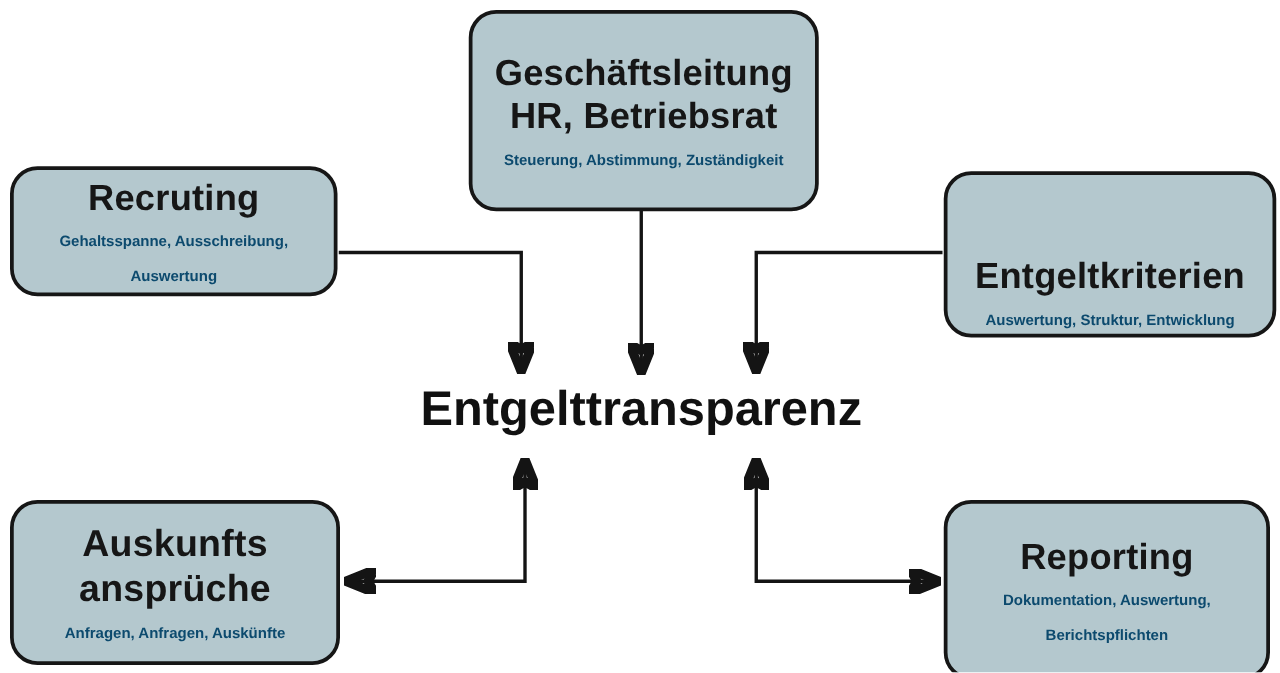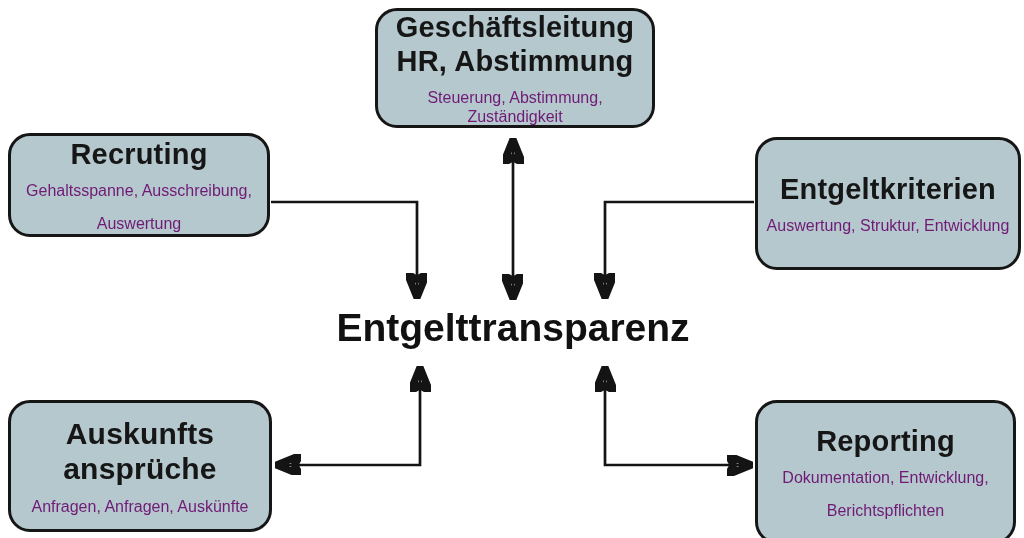--- a/index.html
+++ b/index.html
@@ -30,41 +30,41 @@
   }
   .node-title {
     font-weight: bold;
     font-size: 29px;
     line-height: 1.18;
     color: #161616;
     letter-spacing: 0.2px;
   }
   .node-title.two-line { font-size: 30px; }
   .node-subtitle {
-    font-weight: normal;
-    font-size: 16px;
-    color: #701a75;
+    font-weight: bold;
+    font-size: 12px;
+    color: #0c4a6e;
     line-height: 1.2;
   }
   .sub-line { margin-top: 13px; }
   .node-subtitle .sub-line:first-child { margin-top: 10px; }
   .center-title {
     position: absolute;
     left: 0;
     top: 306px;
     width: 1026px;
     text-align: center;
     font-weight: bold;
     font-size: 39px;
     color: #111111;
   }
   
-  #node-management      { left: 375px; top: 8px;   width: 280px; height: 120px; }
+  #node-management      { left: 375px; top: 8px;   width: 280px; height: 161px; }
   #node-recruting       { left: 8px;   top: 133px; width: 262px; height: 104px; }
-  #node-entgeltkriterien{ left: 755px; top: 137px; width: 266px; height: 133px; }
+  #node-entgeltkriterien{ left: 755px; top: 137px; width: 266px; height: 133px; justify-content: flex-end; }
   #node-auskunft        { left: 8px;   top: 400px; width: 264px; height: 132px; }
   #node-reporting       { left: 755px; top: 400px; width: 261px; height: 144px; }
   .arrows {
     position: absolute;
     left: 0; top: 0;
     width: 1024px; height: 538px;
     pointer-events: none;
   }
   .arrows path {
     fill: none;
@@ -89,21 +89,21 @@
     <path d="M513,140 L513,298" marker-start="url(#headStart)" marker-end="url(#headEnd)"></path>
     <path d="M271,202 L417,202 L417,297" marker-end="url(#headEnd)"></path>
     <path d="M754,202 L605,202 L605,297" marker-end="url(#headEnd)"></path>
     <path d="M420,368 L420,465 L277,465" marker-start="url(#headStart)" marker-end="url(#headEnd)"></path>
     <path d="M605,368 L605,465 L751,465" marker-start="url(#headStart)" marker-end="url(#headEnd)"></path>
   </svg>
 
   <div class="node" id="node-management">
     <div class="node-title">
       <div>Geschäftsleitung</div>
-      <div>HR, Abstimmung</div>
+      <div>HR, Betriebsrat</div>
     </div>
     <div class="node-subtitle">
       <div class="sub-line">Steuerung, Abstimmung, Zuständigkeit</div>
     </div>
   </div>
 
   <div class="node" id="node-recruting">
     <div class="node-title">
       <div>Recruting</div>
     </div>
@@ -132,18 +132,18 @@
     <div class="node-subtitle">
       <div class="sub-line">Anfragen, Anfragen, Auskünfte</div>
     </div>
   </div>
 
   <div class="node" id="node-reporting">
     <div class="node-title">
       <div>Reporting</div>
     </div>
     <div class="node-subtitle">
-      <div class="sub-line">Dokumentation, Entwicklung,</div>
+      <div class="sub-line">Dokumentation, Auswertung,</div>
       <div class="sub-line">Berichtspflichten</div>
     </div>
   </div>
 
 </div>
 
 </body></html>

